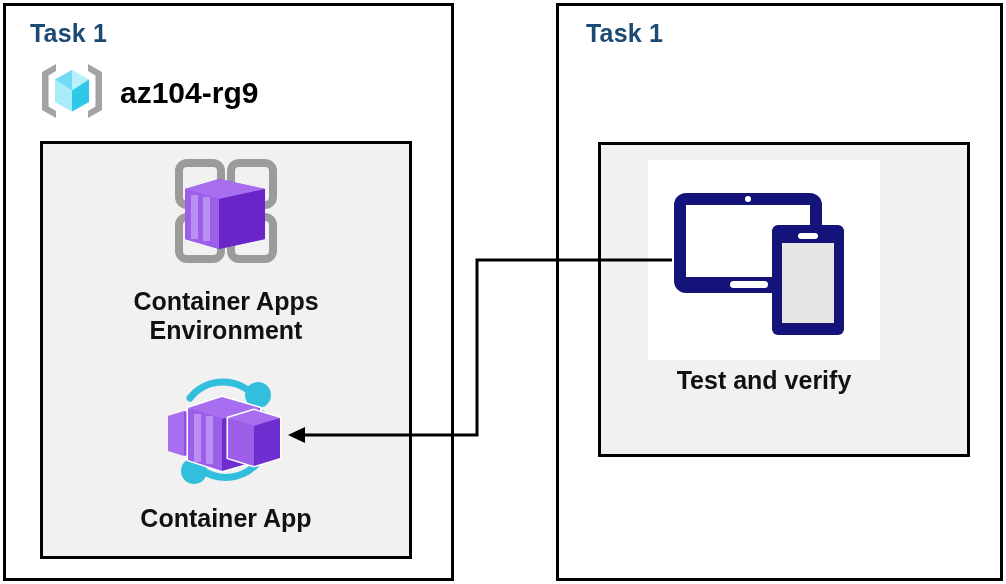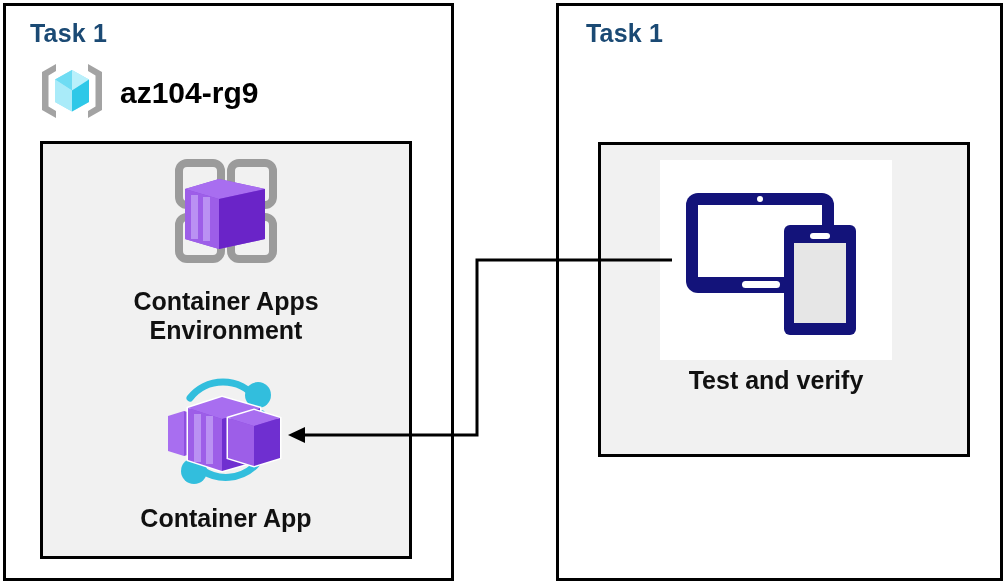--- a/index.html
+++ b/index.html
@@ -67,21 +67,21 @@
 
   
   .icon-block {
     position: absolute;
     display: flex;
     flex-direction: column;
     align-items: center;
   }
   #env-block      { left: 40px;  top: 155px; width: 372px; }
   #app-block      { left: 40px;  top: 372px; width: 372px; }
-  #test-block     { left: 590px; top: 160px; width: 372px; }
+  #test-block     { left: 578px; top: 160px; width: 372px; }
 
   .icon-caption {
     font-size: 25px;
     font-weight: bold;
     color: #111111;
     text-align: center;
     line-height: 1.14;
     margin-top: 6px;
     white-space: pre-line;
   }

